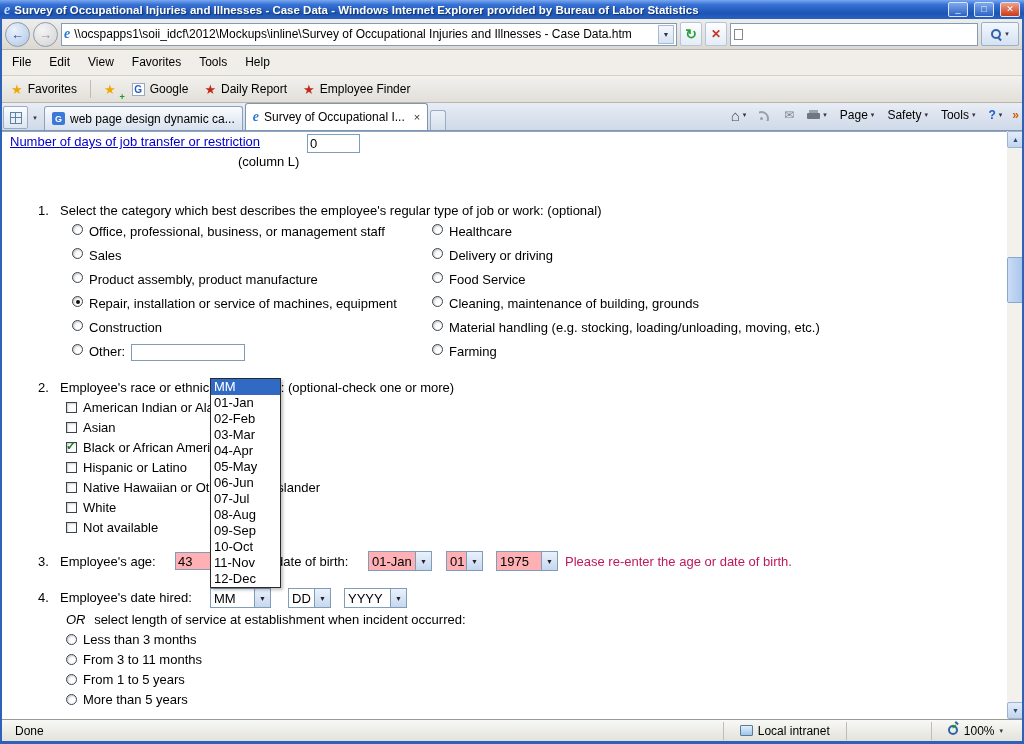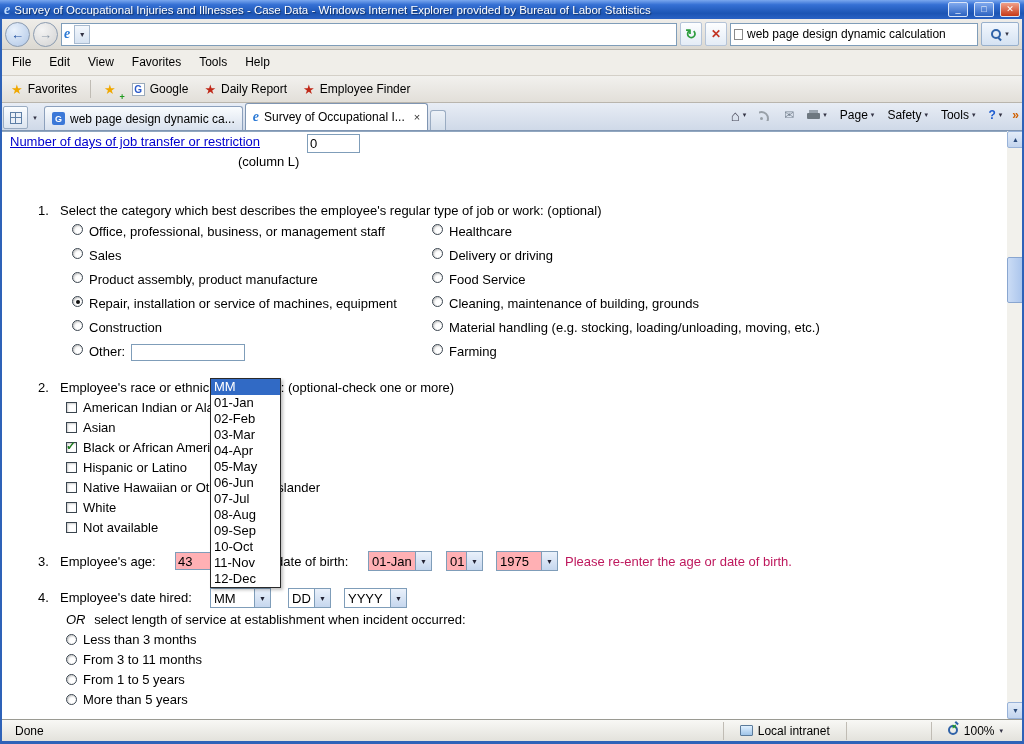--- a/index.html
+++ b/index.html
@@ -7,21 +7,21 @@
   body{width:1024px;height:744px;position:relative;overflow:hidden;background:#ECE9E2;
        font-family:"Liberation Sans",sans-serif;font-size:12px;color:#000}
   .bar{position:absolute;left:0;right:0}
   .f{position:absolute}
 
   
   #titlebar{top:0;height:19px;background:linear-gradient(180deg,#7AA7EE 0%,#3570D4 25%,#1C55B4 70%,#2A62C4 100%);
             display:flex;align-items:center;padding:0 4px;gap:4px;z-index:40}
   .ie-e{font-family:"Liberation Serif",serif;font-style:italic;font-weight:bold;color:#BFDCFF;font-size:14px;line-height:1}
   .ie-e.dark{color:#2D7BD6}
-  #title-text{flex:1;color:#fff;font-weight:normal;font-size:11.5px;white-space:nowrap;overflow:hidden;
+  #title-text{flex:1;color:#fff;font-weight:bold;font-size:11.5px;white-space:nowrap;overflow:hidden;
               text-shadow:1px 1px 1px rgba(0,0,0,.45)}
   .winbtn{width:20px;height:15px;border:1px solid #D8E4F8;border-radius:2px;color:#fff;font-size:9px;line-height:12px;
           text-align:center;background:linear-gradient(180deg,#7FA9EE,#2C62C0);margin-left:2px;cursor:default}
   .winbtn.close{background:linear-gradient(180deg,#F0A088,#C83A18)}
 
   
   #addrrow{top:19px;height:31px;background:linear-gradient(#EFEDE9,#DCD9D2);border-bottom:1px solid #B9B5AD;
            display:flex;align-items:center;padding:0 5px;gap:3px}
   .navcircle{width:25px;height:25px;border-radius:50%;border:1px solid #8B9BB0;display:flex;align-items:center;
              justify-content:center;font-size:13px;font-weight:bold}
@@ -149,31 +149,31 @@
   <span class="winbtn">_</span>
   <span class="winbtn">□</span>
   <span class="winbtn close">✕</span>
 </div>
 
 <div id="addrrow" class="bar">
   <span class="navcircle back">←</span>
   <span class="navcircle fwd">→</span>
   <div id="addr-field">
     <span class="ie-e dark">e</span>
+    <input value="\\ocspapps1\soii_idcf\2012\Mockups\inline\Survey of Occupational Injuries and Illnesses - Case Data.htm" style="">
     <span class="combo-caret">▼</span>
   </div>
   <span class="tool-sq">
       <span class="refresh-glyph">↻</span>
     </span>
   <span class="tool-sq">
       <span class="stop-glyph">✕</span>
     </span>
   <div id="search-box">
     <span class="page-ico"></span>
-    <input value="web page design dynamic calculation" style="">
   </div>
   <span id="search-btn">
     <span class="mag"></span>
     <span class="tiny-caret">▾</span>
   </span>
 </div>
 
 <div id="menurow" class="bar">
   <span class="menu-item">File</span>
   <span class="menu-item">Edit</span>

